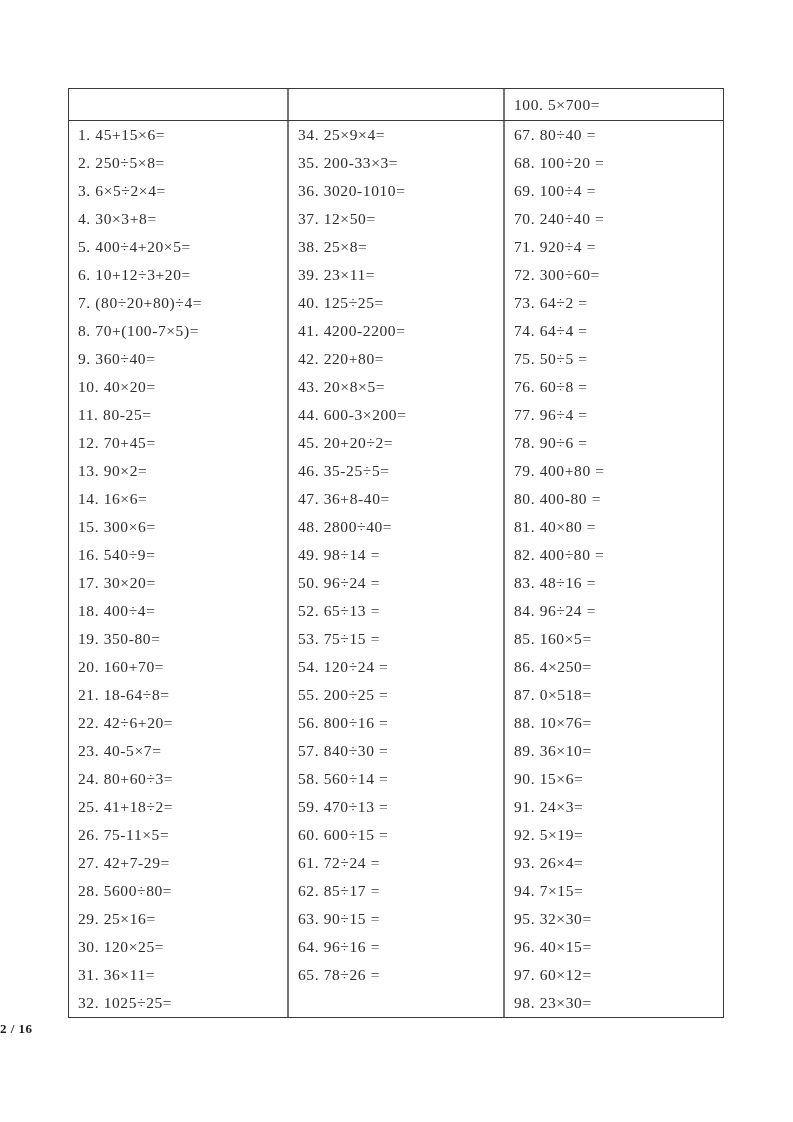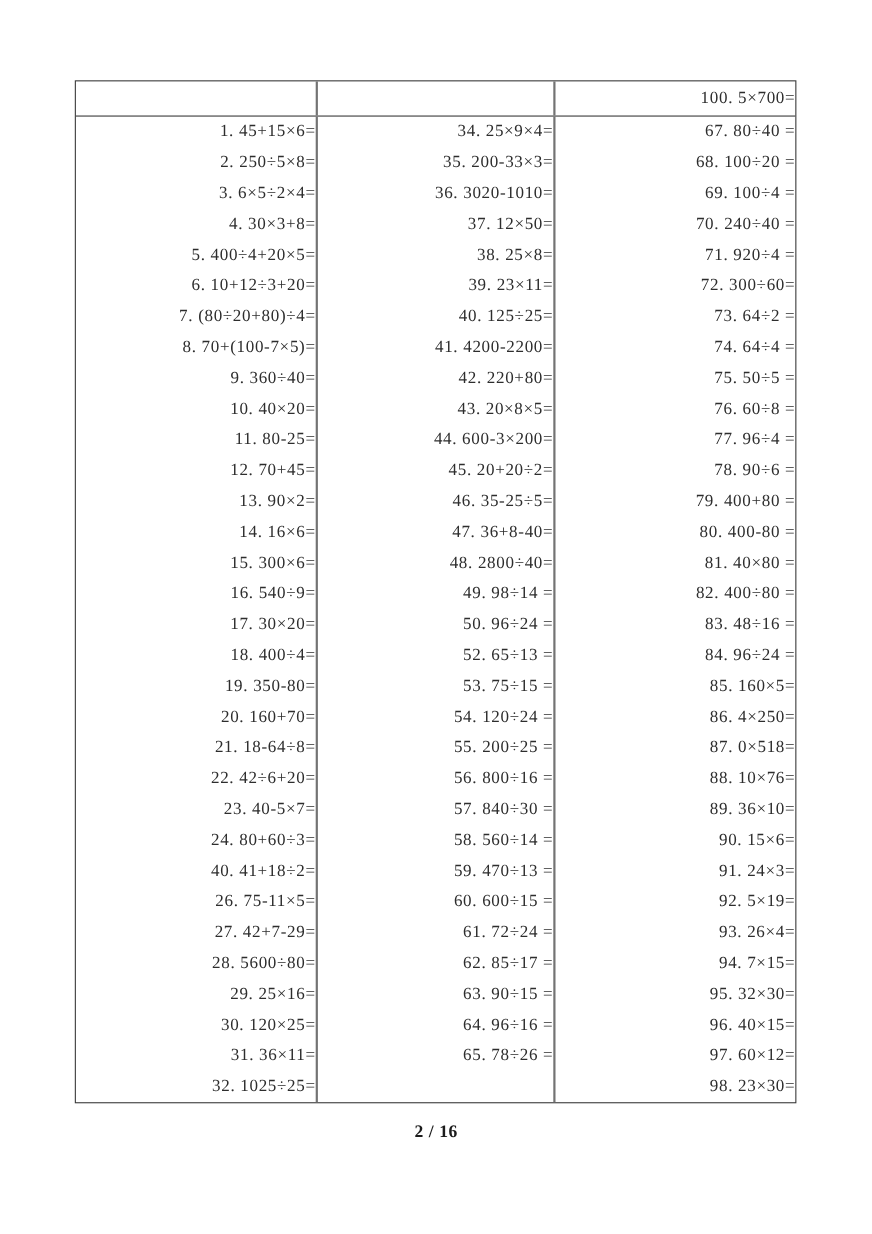--- a/index.html
+++ b/index.html
@@ -11,24 +11,23 @@
   .page {
     position: relative;
     width: 793px;
     height: 1122px;
     background: #ffffff;
     overflow: hidden;
   }
   .worksheet-table {
     position: absolute;
     left: 68px;
-    top: 73px;
+    top: 88px;
     width: 654px;
     border: 1px solid #3a3a3a;
-    text-align: right;
   }
   .header-row {
     display: grid;
     grid-template-columns: 220px 216px 218px;
     height: 31px;
     border-bottom: 1px solid #3a3a3a;
   }
   .body-row {
     display: grid;
     grid-template-columns: 220px 216px 218px;
@@ -55,22 +54,22 @@
     font-size: 15.5px;
     color: #2d2d2d;
     letter-spacing: 0.6px;
     white-space: nowrap;
   }
   .page-footer {
     position: absolute;
     left: 0;
     right: 0;
     top: 1021px;
-    text-align: center;
-    font-size: 16px;
+    text-align: left;
+    font-size: 13px;
     font-weight: bold;
     color: #1c1c1c;
     letter-spacing: 0.5px;
   }
 </style>
 </head>
 <body>
 
 <div class="page">
 
@@ -101,21 +100,21 @@
           <div class="problem-line">15. 300×6=</div>
           <div class="problem-line">16. 540÷9=</div>
           <div class="problem-line">17. 30×20=</div>
           <div class="problem-line">18. 400÷4=</div>
           <div class="problem-line">19. 350-80=</div>
           <div class="problem-line">20. 160+70=</div>
           <div class="problem-line">21. 18-64÷8=</div>
           <div class="problem-line">22. 42÷6+20=</div>
           <div class="problem-line">23. 40-5×7=</div>
           <div class="problem-line">24. 80+60÷3=</div>
-          <div class="problem-line">40. 41+18÷2=</div>
+          <div class="problem-line">25. 41+18÷2=</div>
           <div class="problem-line">26. 75-11×5=</div>
           <div class="problem-line">27. 42+7-29=</div>
           <div class="problem-line">28. 5600÷80=</div>
           <div class="problem-line">29. 25×16=</div>
           <div class="problem-line">30. 120×25=</div>
           <div class="problem-line">31. 36×11=</div>
           <div class="problem-line">32. 1025÷25=</div>
         </div>
       <div class="cell sep">
           <div class="problem-line">34. 25×9×4=</div>

